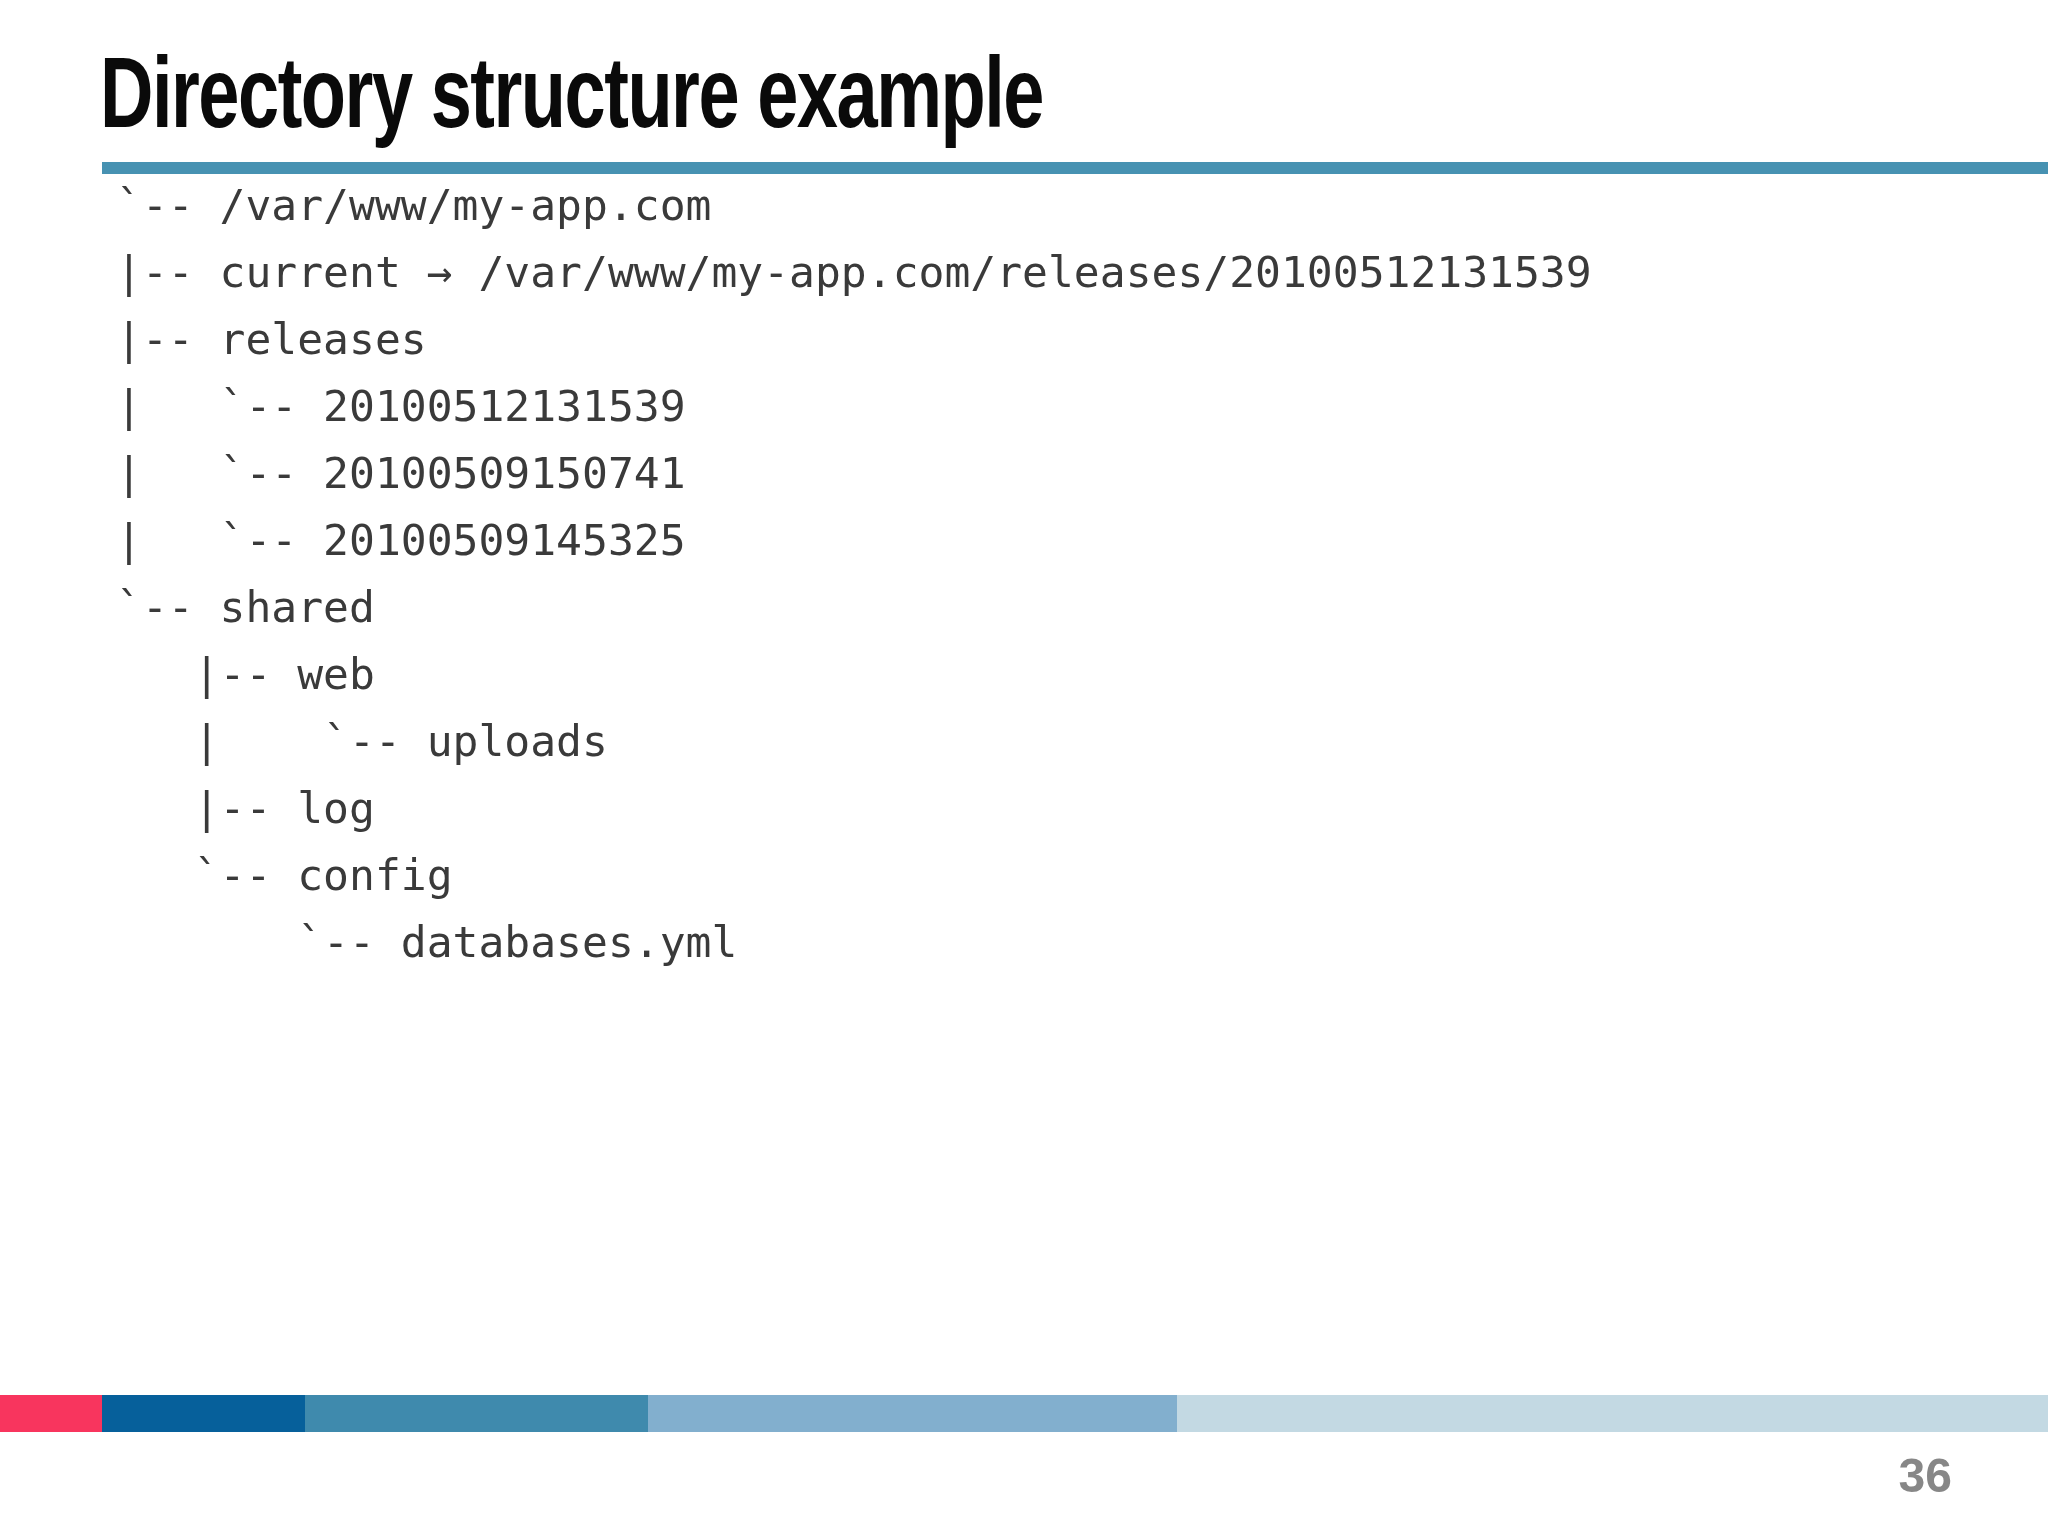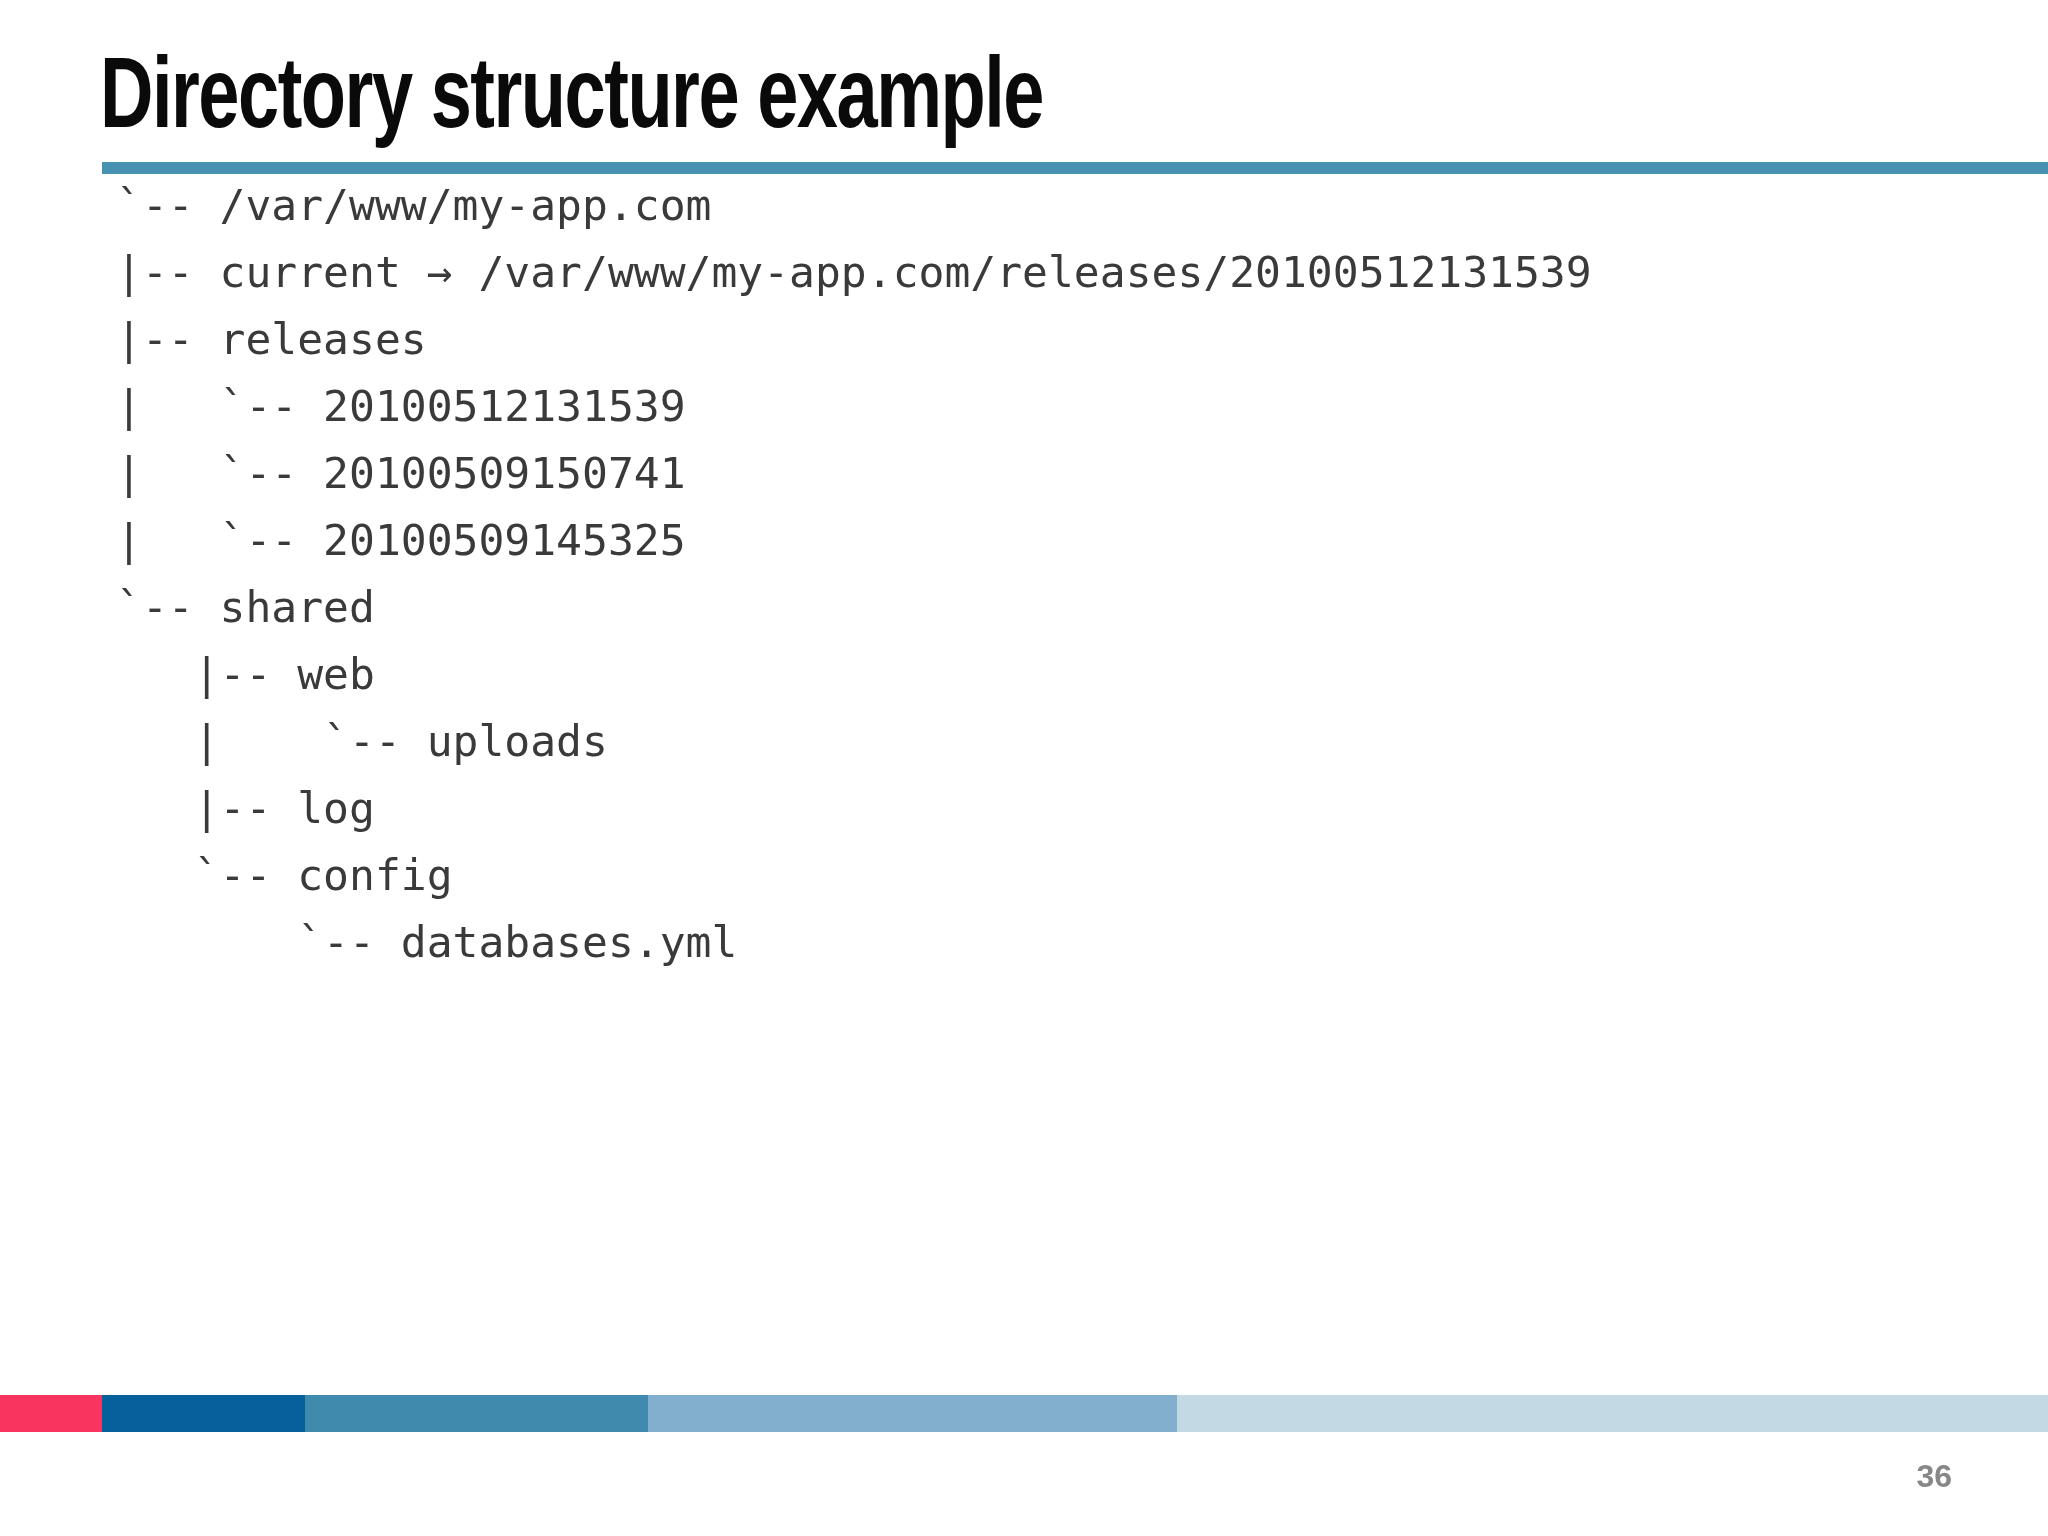--- a/index.html
+++ b/index.html
@@ -66,21 +66,21 @@
   .footer-stripe .seg {
     height: 100%;
     flex: 0 0 auto;
   }
   .page-number {
     position: absolute;
     top: 1452px;
     right: 96px;
     font-family: "Liberation Sans", sans-serif;
     font-weight: bold;
-    font-size: 32px;
+    font-size: 48px;
     line-height: 48px;
     color: #878787;
     margin-left: 35px;
   }
 </style>
 </head>
 <body>
 
 <div class="slide">
 

